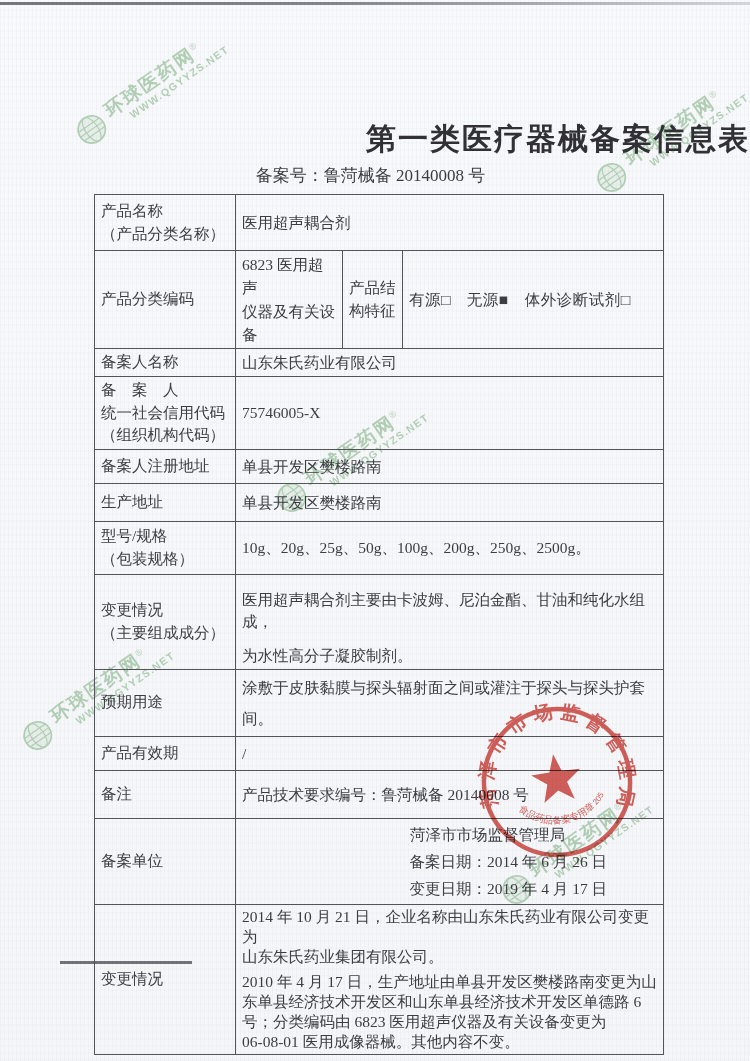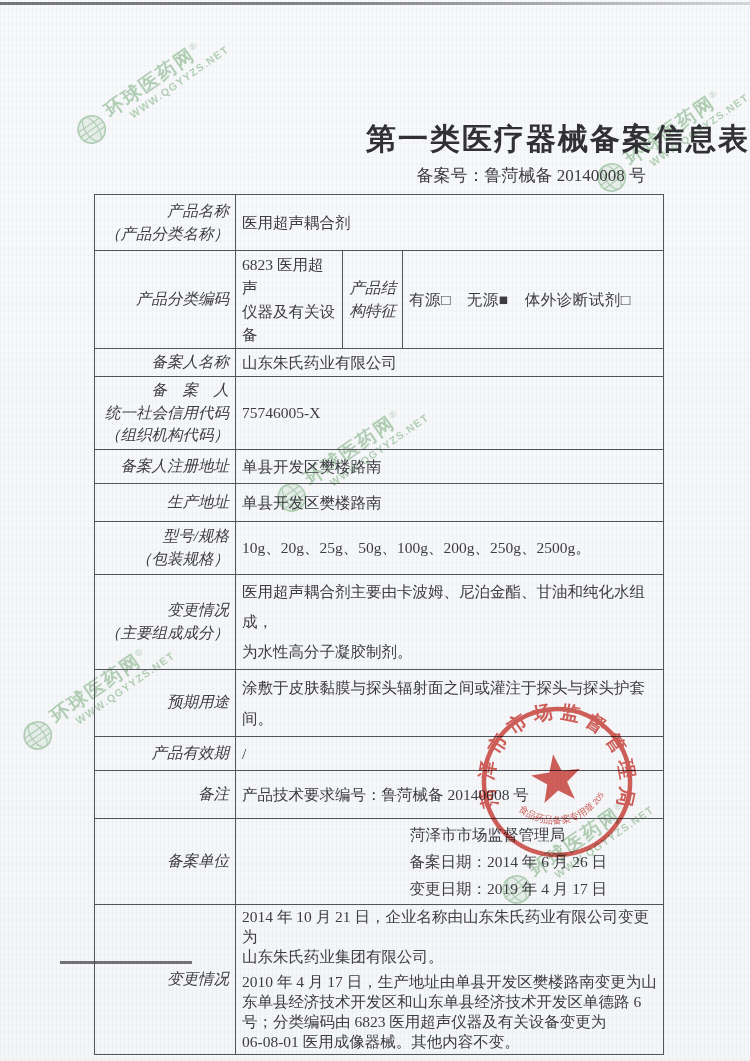--- a/index.html
+++ b/index.html
@@ -21,30 +21,30 @@
       transform:rotate(-35deg);color:#79ad7d;opacity:.55;pointer-events:none;white-space:nowrap;}
   .wm .globe{width:34px;height:34px;flex:0 0 auto;}
   .wm .lines{display:flex;flex-direction:column;line-height:1.08;font-family:"Liberation Sans","DejaVu Sans",sans-serif;}
   .wm .brand{font-size:19px;font-weight:bold;letter-spacing:2px;}
   .wm .reg{font-size:9px;vertical-align:8px;}
   .wm .url{font-size:10.5px;font-weight:bold;letter-spacing:1.3px;margin-left:18px;}
 
   .title{position:absolute;top:119px;left:0;width:100%;text-align:right;
     font-family:"Liberation Sans","DejaVu Sans",sans-serif;
     font-size:30px;font-weight:700;letter-spacing:2px;color:#313135;}
-  .recno{position:absolute;top:164px;left:95px;width:551px;text-align:right;font-size:17px;color:#3c3c40;}
+  .recno{position:absolute;top:164px;left:95px;width:551px;text-align:center;font-size:17px;color:#3c3c40;}
 
   table.doc{position:absolute;left:94px;top:194px;width:570px;border-collapse:collapse;table-layout:fixed;
     font-size:15.5px;color:#3c3c42;}
   table.doc td{border:1px solid #53535a;vertical-align:middle;padding:2px 6px;overflow:hidden;}
-  td.lab{text-align:right;line-height:1.45;padding:2px 3px;font-style:italic;}
+  td.lab{text-align:left;line-height:1.45;padding:2px 3px;}
   td.val{padding-left:12px;line-height:1.5;}
   .two-line{line-height:1.5;}
   .opts{letter-spacing:.5px;}
-  .desc-line{line-height:30px;}
+  .desc-line{line-height:22px;margin-top:12px;}
   .use-line{line-height:31px;}
   .org-block{text-align:right;padding-right:50px;line-height:27px;}
   .org-name{padding-right:42px;}
   .chg{line-height:20px;}
   .chg-p2{margin-top:5px;}
 
   
   .stamp{position:absolute;left:477px;top:702px;width:160px;height:160px;
     transform:rotate(-8deg);color:#d0453e;opacity:.85;mix-blend-mode:multiply;pointer-events:none;
     font-family:"Liberation Sans","DejaVu Sans",sans-serif;}

